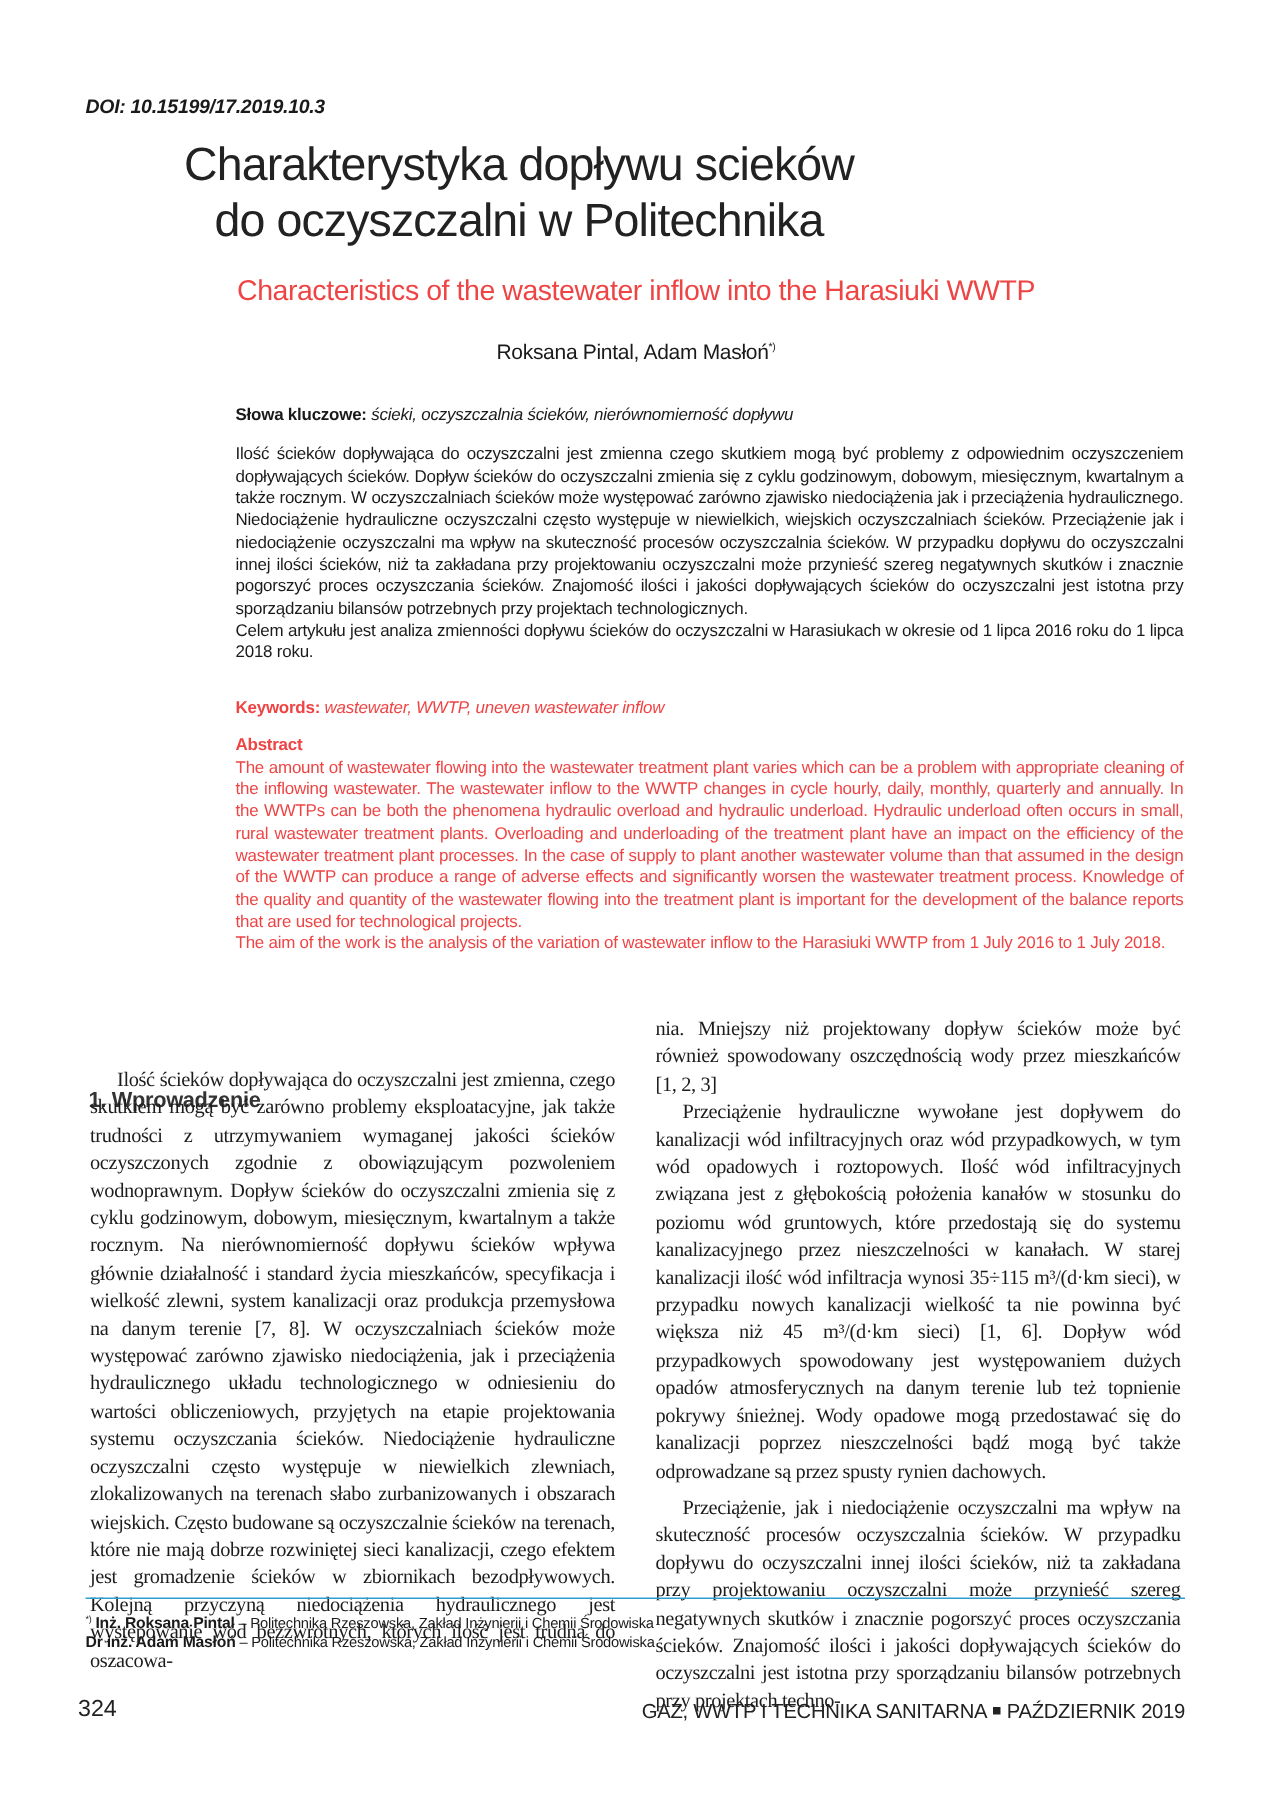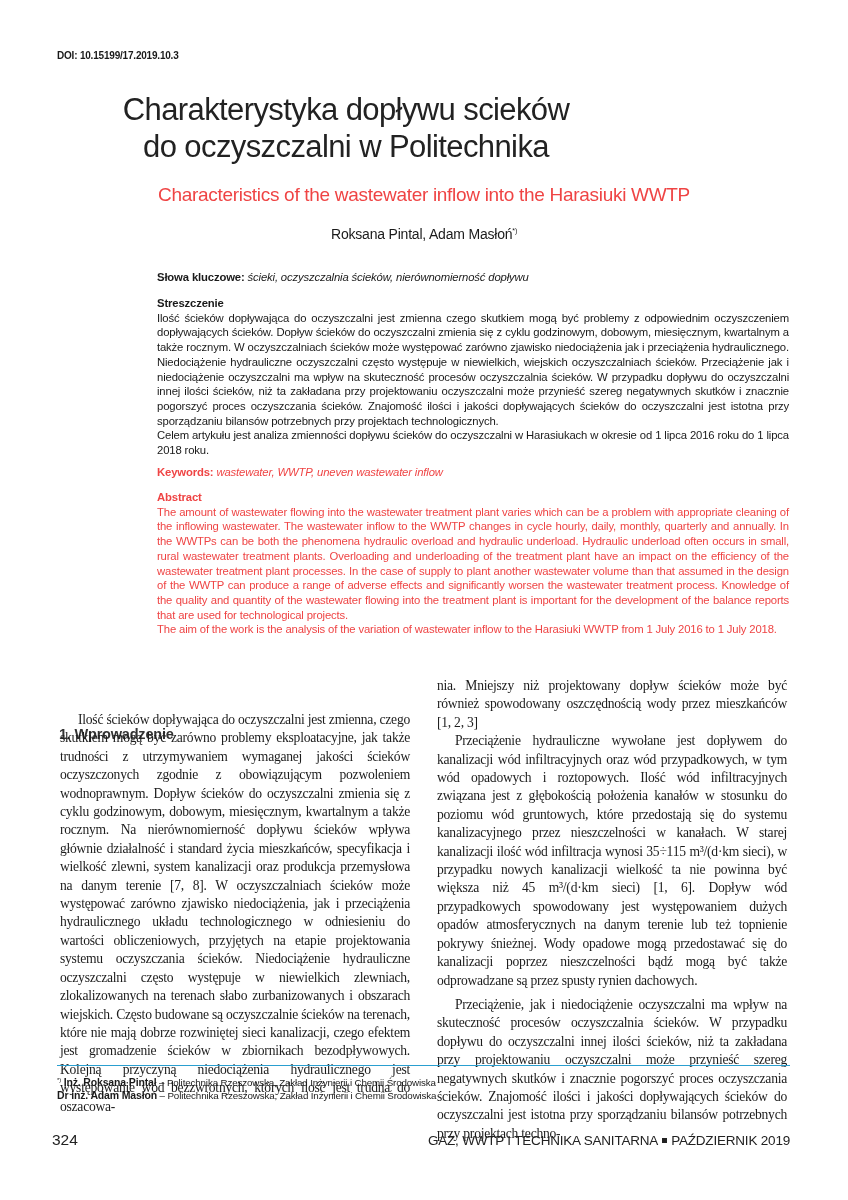--- a/index.html
+++ b/index.html
@@ -1,21 +1,21 @@
 <!DOCTYPE html>
 <html><head>
 <meta charset="utf-8">
 <style>
   html, body { margin: 0; padding: 0; background: #ffffff; }
   body { width: 848px; height: 1200px; position: relative; overflow: hidden; color: #1a1a1a; }
   .sans { font-family: "Liberation Sans", "DejaVu Sans", sans-serif; }
   .serif { font-family: "Liberation Serif", "DejaVu Serif", serif; }
   .cyan { color: #ef4444; }
 
-  #doi { position: absolute; left: 57px; top: 50px; font-size: 10px; font-weight: bold; letter-spacing: -0.2px; }
+  #doi { position: absolute; left: 57px; top: 63px; font-size: 13px; font-weight: bold; letter-spacing: -0.2px; font-style: italic; }
 
   #title { position: absolute; left: 0; width: 692px; top: 91px; text-align: center; font-size: 31px; line-height: 37px; font-weight: normal; letter-spacing: -0.6px; color: #222; }
 
   #subtitle { position: absolute; left: 0; width: 848px; top: 184px; text-align: center; font-size: 19px; letter-spacing: -0.3px; }
 
   #authors { position: absolute; left: 0; width: 848px; top: 226px; text-align: center; font-size: 14px; letter-spacing: -0.2px; }
   #authors sup { font-size: 7px; }
 
   .abs-block { position: absolute; left: 157px; width: 632px; font-size: 11.3px; line-height: 14.7px; letter-spacing: -0.15px; text-align: justify; }
   #kw-pl { top: 270px; }
@@ -59,21 +59,20 @@
 <div id="authors" class="sans">
   <span>Roksana Pintal, Adam Masłoń</span><sup>*)</sup>
 </div>
 
 <div id="kw-pl" class="abs-block sans">
   <span class="head-bold">Słowa kluczowe:</span>
   <span class="italic">ścieki, oczyszczalnia ścieków, nierównomierność dopływu</span>
 </div>
 
 <div id="streszczenie" class="abs-block sans">
-  <p class="head-bold">Streszczenie</p>
   <p>Ilość ścieków dopływająca do oczyszczalni jest zmienna czego skutkiem mogą być problemy z odpowiednim oczyszczeniem dopływających ścieków. Dopływ ścieków do oczyszczalni zmienia się z cyklu godzinowym, dobowym, miesięcznym, kwartalnym a także rocznym. W oczyszczalniach ścieków może występować zarówno zjawisko niedociążenia jak i przeciążenia hydraulicznego. Niedociążenie hydrauliczne oczyszczalni często występuje w niewielkich, wiejskich oczyszczalniach ścieków. Przeciążenie jak i niedociążenie oczyszczalni ma wpływ na skuteczność procesów oczyszczalnia ścieków. W przypadku dopływu do oczyszczalni innej ilości ścieków, niż ta zakładana przy projektowaniu oczyszczalni może przynieść szereg negatywnych skutków i znacznie pogorszyć proces oczyszczania ścieków. Znajomość ilości i jakości dopływających ścieków do oczyszczalni jest istotna przy sporządzaniu bilansów potrzebnych przy projektach technologicznych.</p>
   <p>Celem artykułu jest analiza zmienności dopływu ścieków do oczyszczalni w Harasiukach w okresie od 1 lipca 2016 roku do 1 lipca 2018 roku.</p>
 </div>
 
 <div id="kw-en" class="abs-block sans cyan">
   <span class="head-bold">Keywords:</span>
   <span class="italic">wastewater, WWTP, uneven wastewater inflow</span>
 </div>
 
 <div id="abstract" class="abs-block sans cyan">

